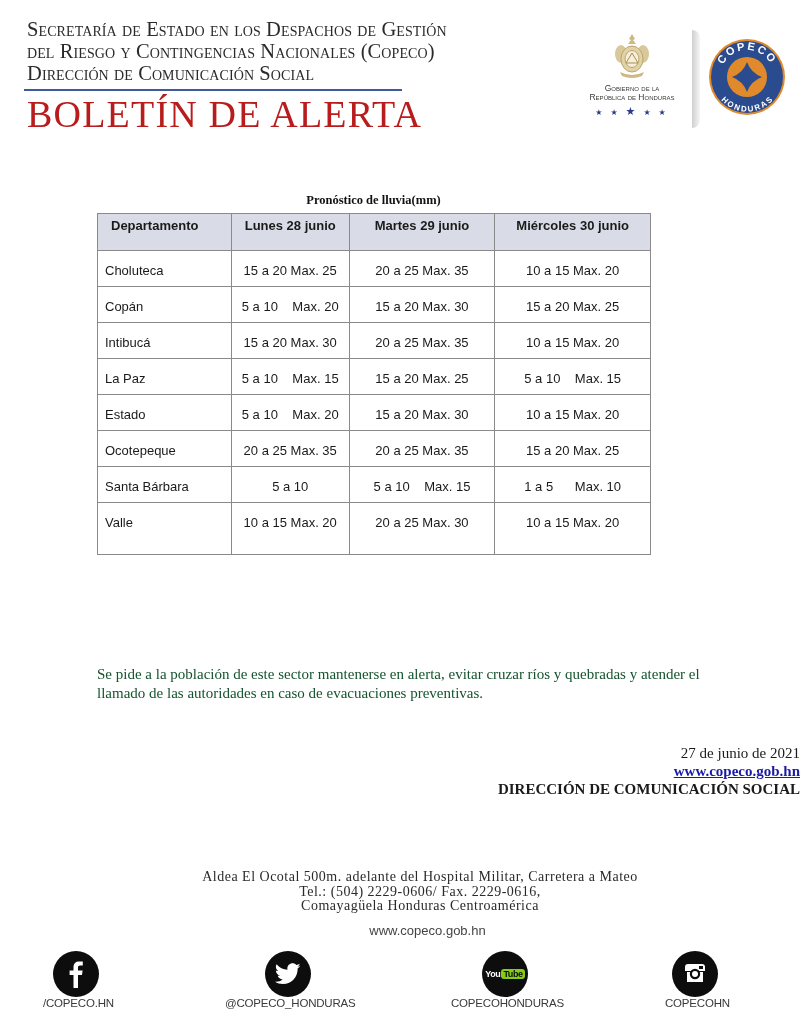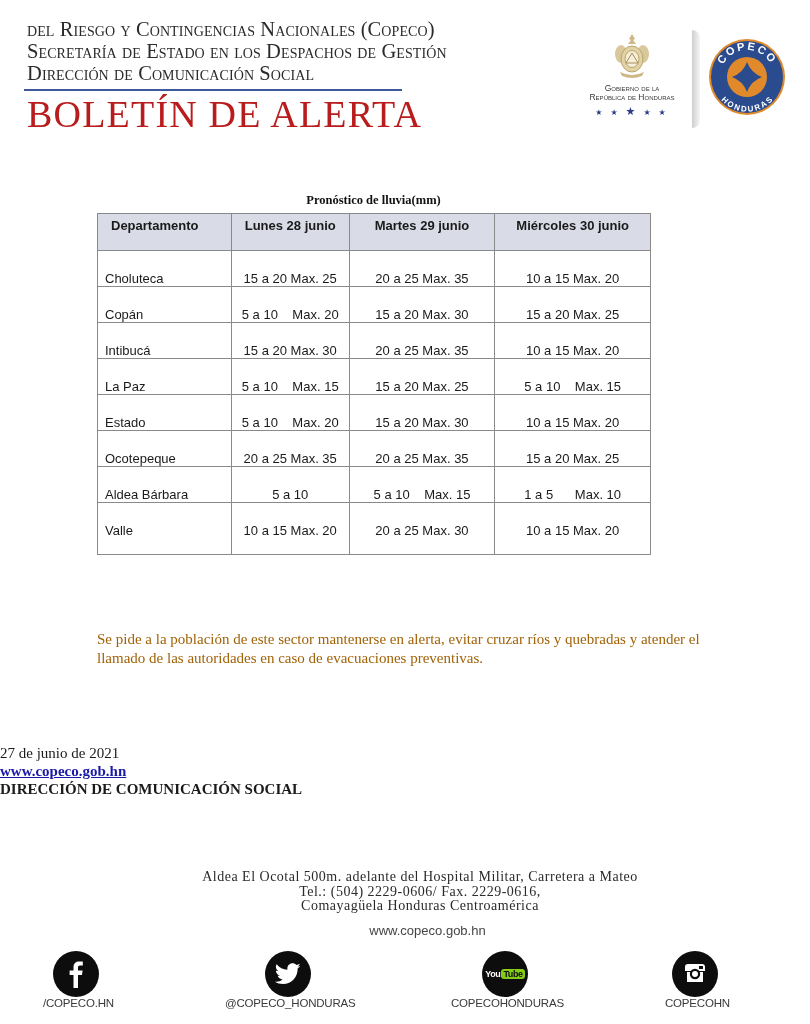--- a/index.html
+++ b/index.html
@@ -19,48 +19,48 @@
   .divider-curve { position: absolute; left: 692px; top: 30px; width: 8px; height: 98px; background: linear-gradient(90deg, #cfcfcf, #f6f6f6); border-radius: 0 8px 8px 0; }
 
   .copeco-logo { position: absolute; left: 708px; top: 38px; width: 78px; height: 78px; }
 
   .forecast-caption { position: absolute; left: 97px; top: 193px; width: 553px; text-align: center; font-family: Liberation Serif, serif; font-weight: bold; font-size: 12.5px; color: #111; }
 
   table.forecast { position: absolute; left: 97px; top: 213px; width: 554px; border-collapse: collapse; font-family: "Liberation Sans", sans-serif; font-size: 13px; color: #1a1a1a; }
   table.forecast th, table.forecast td { border: 1.3px solid #8a8a8a; padding: 0; vertical-align: top; }
   table.forecast th { background: #d9dce6; height: 37px; font-weight: bold; text-align: center; padding-top: 4px; box-sizing: border-box; }
   table.forecast th.first { text-align: left; padding-left: 13px; }
-  table.forecast td { height: 36px; text-align: center; padding-top: 20px; box-sizing: border-box; white-space: pre; }
+  table.forecast td { height: 36px; text-align: center; padding-top: 12px; box-sizing: border-box; white-space: pre; }
   table.forecast td.dept { text-align: left; padding-left: 7px; }
   table.forecast tr.tall td { height: 52px; }
   col.c1 { width: 134px; } col.c2 { width: 118px; } col.c3 { width: 146px; } col.c4 { width: 156px; }
 
-  .advisory { position: absolute; left: 97px; top: 630px; width: 620px; font-family: "Liberation Serif", serif; font-size: 15px; line-height: 19px; color: #a16207; }
-
-  .signoff { position: absolute; left: 0; top: 744px; width: 800px; text-align: left; font-family: "Liberation Serif", serif; font-size: 15px; line-height: 18px; }
+  .advisory { position: absolute; left: 97px; top: 665px; width: 620px; font-family: "Liberation Serif", serif; font-size: 15px; line-height: 19px; color: #14532d; }
+
+  .signoff { position: absolute; left: 0; top: 744px; width: 800px; text-align: right; font-family: "Liberation Serif", serif; font-size: 15px; line-height: 18px; }
   .signoff .date { display: block; }
   .signoff .link { display: block; color: #1a1aa8; text-decoration: underline; font-weight: bold; }
   .signoff .dept { display: block; font-weight: bold; font-size: 15px; }
 
   .address { position: absolute; left: 0; top: 870px; width: 840px; text-align: center; font-family: "Liberation Serif", serif; font-size: 14px; line-height: 14.5px; color: #2a2a2a; letter-spacing: 0.5px; }
   .website-footer { position: absolute; left: 0; top: 923px; width: 855px; text-align: center; font-family: "Liberation Sans", sans-serif; font-size: 13px; color: #444; }
 
   .social { position: absolute; top: 951px; height: 46px; display: flex; align-items: center; flex-direction: column; }
   .social .circle { width: 46px; height: 46px; border-radius: 50%; background: #0d0d0d; display: flex; align-items: center; justify-content: center; flex-shrink: 0; }
   .social .handle { font-family: "Liberation Sans", sans-serif; font-size: 11.5px; color: #3a3a3a; margin-left: 5px; letter-spacing: -0.2px; }
   .s-fb { left: 38px; } .s-tw { left: 220px; } .s-yt { left: 446px; } .s-ig { left: 660px; }
   .yt-glyph { font-family: "Liberation Sans", sans-serif; font-weight: bold; font-size: 9px; color: #fff; letter-spacing: -0.4px; }
   .yt-glyph .tube { background: #84cc16; color: #0d0d0d; border-radius: 3px; padding: 0 2px; margin-left: 1px; }
 </style>
 </head>
 <body>
 
 <div class="header-text">
+  <div class="header-line">Secretaría de Estado en los Despachos de Gestión</div>
   <div class="header-line">del Riesgo y Contingencias Nacionales (Copeco)</div>
-  <div class="header-line">Secretaría de Estado en los Despachos de Gestión</div>
   <div class="header-line">Dirección de Comunicación Social</div>
 </div>
 <div class="header-rule"></div>
 <div class="bulletin-title">BOLETÍN DE ALERTA</div>
 
 <div class="gov-logo">
   <svg class="gov-seal" viewBox="0 0 40 48">
     <path d="M20 2 L23 7 L21 8 L24 12 L16 12 L19 8 L17 7 Z" fill="#cdb886"></path>
     <ellipse cx="9" cy="22" rx="6" ry="9" fill="#d8c89c"></ellipse>
     <ellipse cx="31" cy="22" rx="6" ry="9" fill="#d8c89c"></ellipse>
@@ -140,21 +140,21 @@
       <td>15 a 20 Max. 30</td>
       <td>10 a 15 Max. 20</td>
     </tr>
     <tr>
       <td class="dept">Ocotepeque</td>
       <td>20 a 25 Max. 35</td>
       <td>20 a 25 Max. 35</td>
       <td>15 a 20 Max. 25</td>
     </tr>
     <tr>
-      <td class="dept">Aldea Bárbara</td>
+      <td class="dept">Santa Bárbara</td>
       <td>5 a 10</td>
       <td>5 a 10    Max. 15</td>
       <td>1 a 5      Max. 10</td>
     </tr>
     <tr class="tall">
       <td class="dept">Valle</td>
       <td>10 a 15 Max. 20</td>
       <td>20 a 25 Max. 30</td>
       <td>10 a 15 Max. 20</td>
     </tr>

